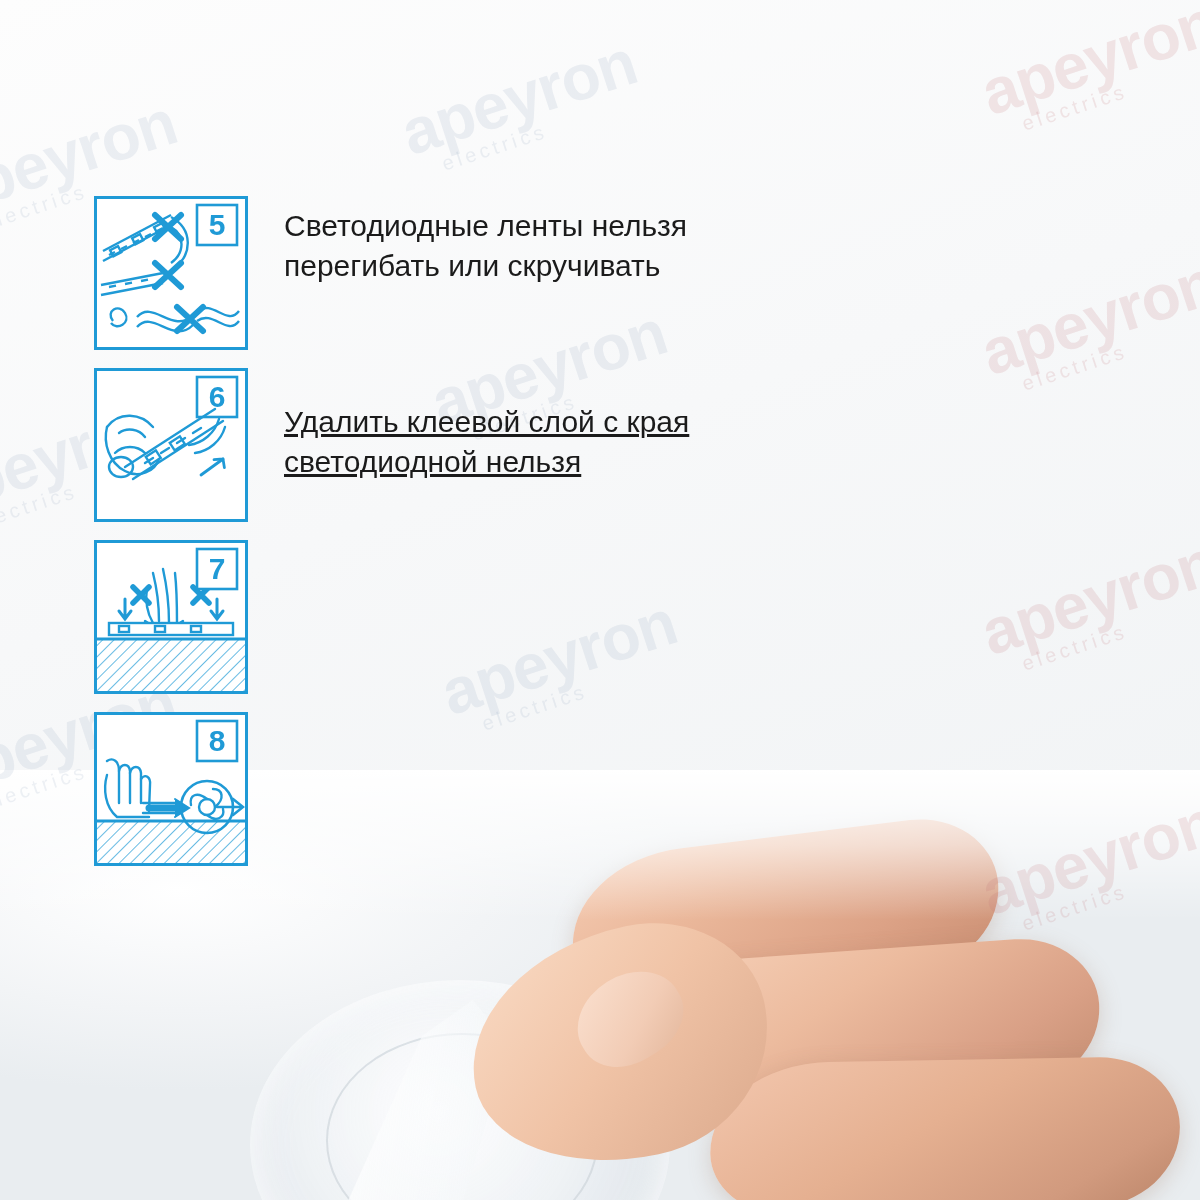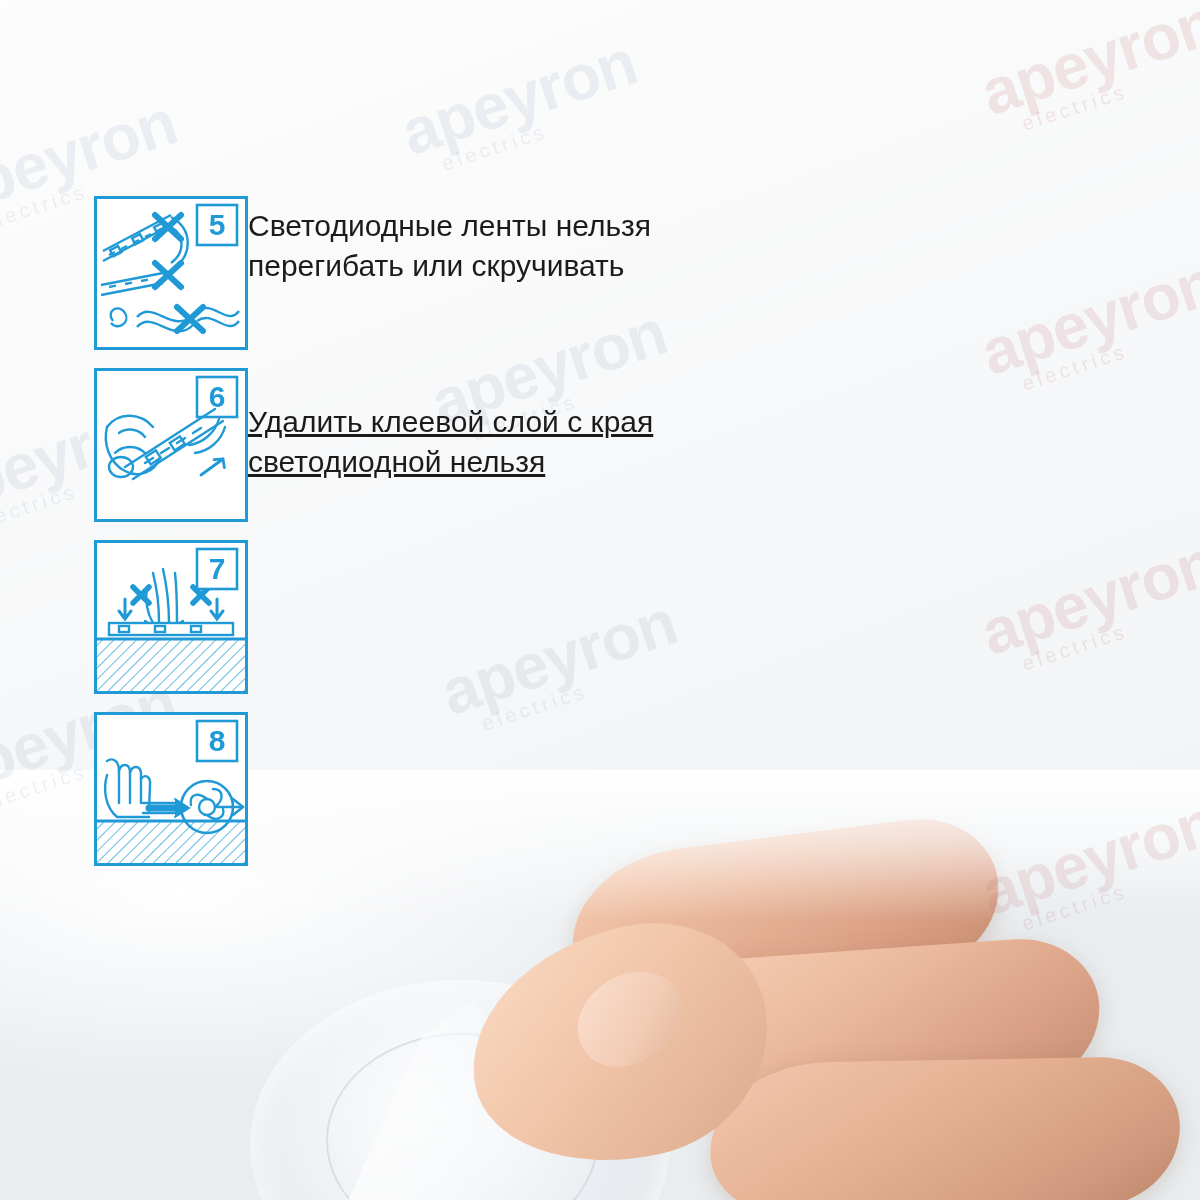--- a/index.html
+++ b/index.html
@@ -177,20 +177,21 @@
     flex: 0 0 auto;
     width: 154px;
     height: 154px;
     border: 3px solid #1f9ad6;
     box-sizing: border-box;
     position: relative;
     background: #ffffff;
   }
   .icon-box svg { display: block; }
   .step-text {
+    margin-left: 36px;
     color: #1b1b1b;
     font-size: 30px;
     line-height: 1.33;
     font-weight: 400;
     padding-top: 6px;
   }
   .step-text .line { display: block; white-space: nowrap; }
   .st1 { padding-top: 10px; }
   .st2 { padding-top: 34px; text-decoration: underline; }
   .st3 { padding-top: 14px; }

